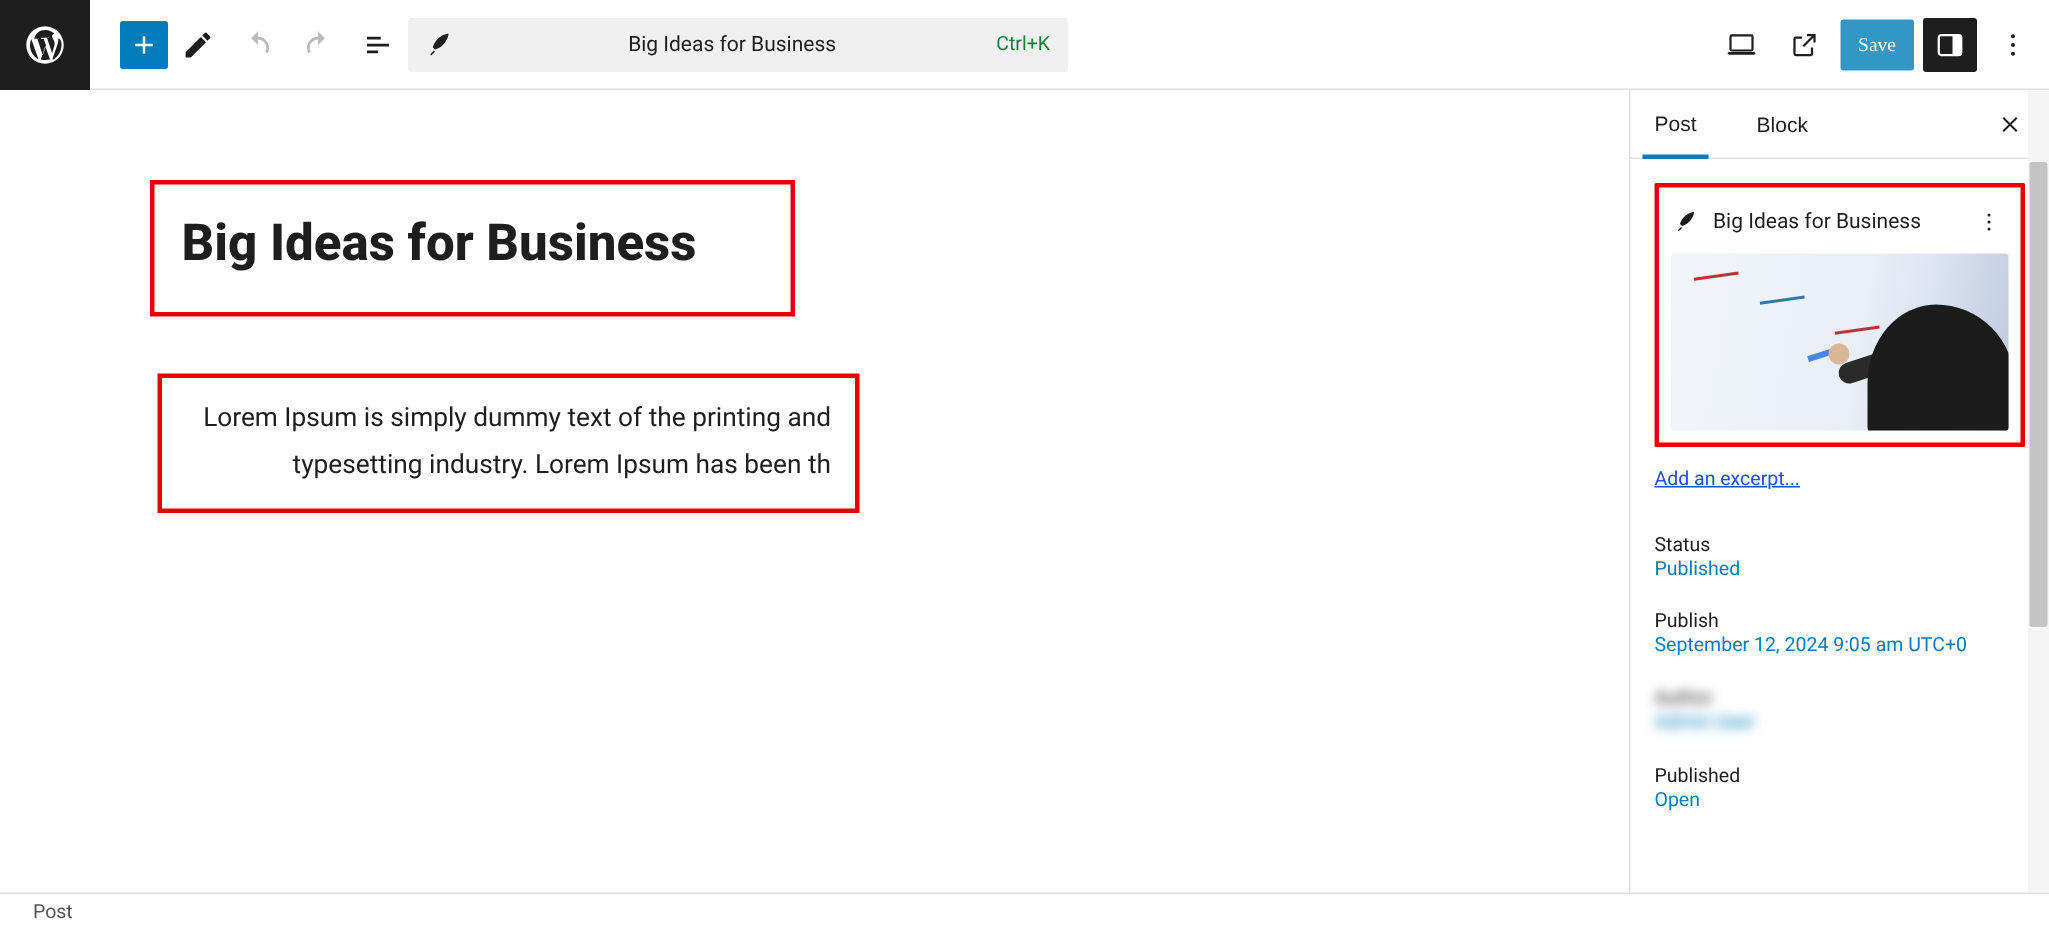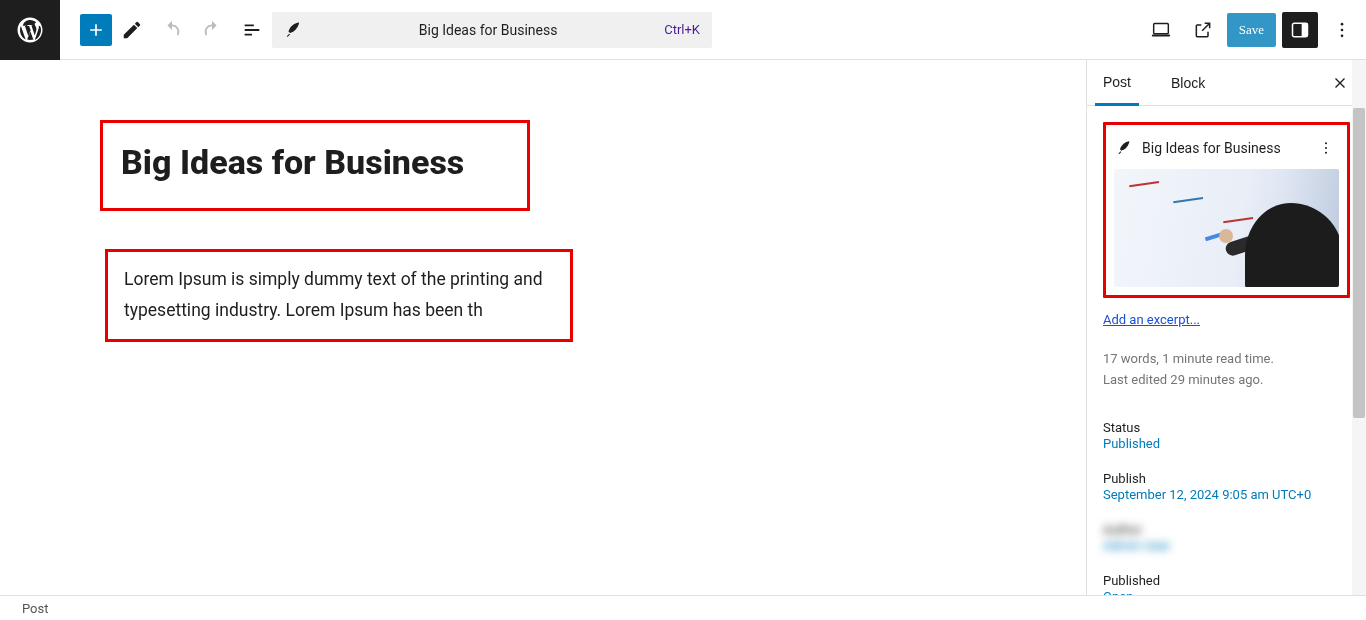--- a/index.html
+++ b/index.html
@@ -8,33 +8,33 @@
 .topbar { display: flex; align-items: center; height: 60px; border-bottom: 1px solid #e0e0e0; background: #fff; }
 .wp-logo { width: 60px; height: 60px; background: #1e1e1e; display: flex; align-items: center; justify-content: center; color: #fff; }
 .wp-logo svg { width: 30px; height: 30px; fill: #fff; }
 .add-block { width: 32px; height: 32px; background: #007cba; color: #fff; display: flex; align-items: center; justify-content: center; border-radius: 2px; margin-left: 20px; cursor: pointer; }
 .tool-btn { width: 40px; height: 60px; display: flex; align-items: center; justify-content: center; background: none; border: none; cursor: pointer; color: #1e1e1e; }
 .tool-btn.disabled { color: #bbb; cursor: default; }
 
 .doc-title-bar { margin-left: auto; margin-right: auto; background: #f0f0f0; border-radius: 2px; height: 36px; width: 440px; display: flex; align-items: center; padding: 0 12px; color: #1e1e1e; }
 .doc-title-bar .doc-icon { margin-right: 10px; }
 .doc-title-bar .doc-name { flex: 1; text-align: center; font-size: 14px; }
-.doc-title-bar .shortcut { color: #4c1d95; font-size: 13px; }
+.doc-title-bar .shortcut { color: #15803d; font-size: 13px; }
 
 .right-actions { display: flex; align-items: center; gap: 6px; padding-right: 6px; }
 .icon-btn { width: 36px; height: 36px; display: flex; align-items: center; justify-content: center; background: none; border: none; cursor: pointer; border-radius: 2px; }
 .save-btn { background: #007cba; color: #fff; padding: 0 12px; height: 34px; border: none; border-radius: 2px; font-size: 13px; cursor: pointer; opacity: 0.8; font-family: Liberation Serif, serif; }
 .settings-toggle { width: 36px; height: 36px; background: #1e1e1e; color: #fff; display: flex; align-items: center; justify-content: center; border-radius: 2px; }
 
 .main { display: flex; height: 535px; }
 .editor { flex: 1; overflow: auto; padding: 60px 0 0 0; }
 .editor-content { max-width: 720px; margin-left: 100px; }
 .post-title-box { border: 3px solid #e80000; padding: 18px 18px 24px 18px; display: inline-block; min-width: 430px; }
 .post-title { font-size: 34px; font-weight: 800; line-height: 1.25; }
-.post-body-box { border: 3px solid #e80000; padding: 12px 16px; margin-top: 38px; margin-left: 5px; width: 468px; }
+.post-body-box { border: 3px solid #e80000; padding: 12px 16px; margin-top: 38px; margin-left: 5px; width: 468px; text-align: right; }
 .post-body { font-size: 17.5px; line-height: 1.8; color: #1e1e1e; }
 
 .sidebar { width: 280px; border-left: 1px solid #e0e0e0; background: #fff; display: flex; flex-direction: column; }
 .sidebar-scroll-wrap { position: relative; flex: 1; overflow: hidden; }
 .sidebar .tabs { display: flex; align-items: center; border-bottom: 1px solid #e0e0e0; height: 46px; padding: 0 8px; }
 .tabs .tab { padding: 0 8px; height: 46px; display: flex; align-items: center; font-size: 14px; cursor: pointer; border: none; background: none; color: #1e1e1e; }
 .tabs .tab.active { border-bottom: 3px solid #007cba; font-weight: 500; margin-bottom: -1px; }
 .tabs .tab + .tab { margin-left: 24px; }
 .tabs .close { margin-left: auto; }
 
@@ -190,24 +190,20 @@
             <div class="scribble" style="left:110px;top:50px;border-color:#b33;"></div>
             <div class="pen"></div>
             <div class="hand"></div>
             <div class="arm"></div>
             <div class="person"></div>
           </div>
         </div>
 
         <a class="excerpt-link">Add an excerpt...</a>
 
-        <div class="meta-text">
-          <div>17 words, 1 minute read time.</div>
-          <div>Last edited 29 minutes ago.</div>
-        </div>
 
         <div class="meta-table">
           <div class="meta-row">
             <div class="key">Status</div>
             <div class="val">Published</div>
           </div>
           <div class="meta-row">
             <div class="key">Publish</div>
             <div class="val">September 12, 2024 9:05 am UTC+0</div>
           </div>

